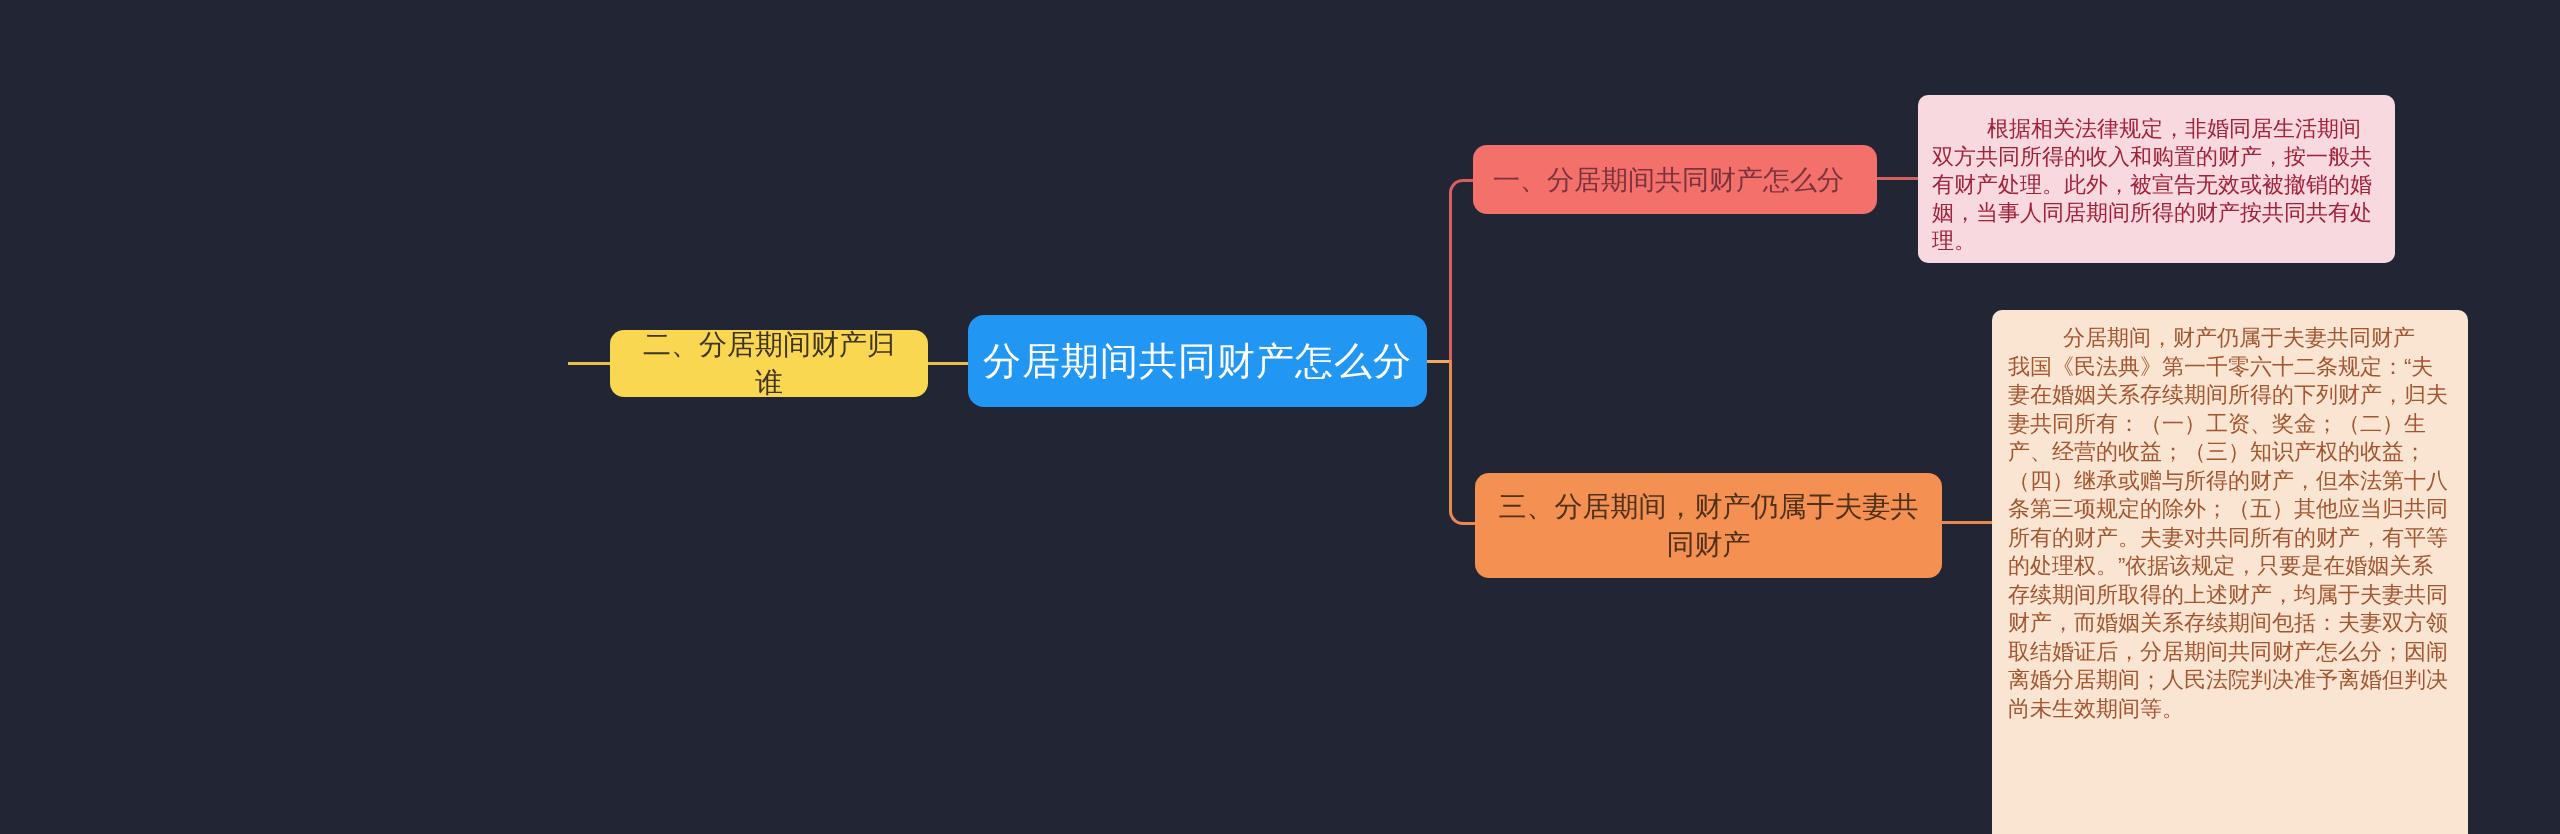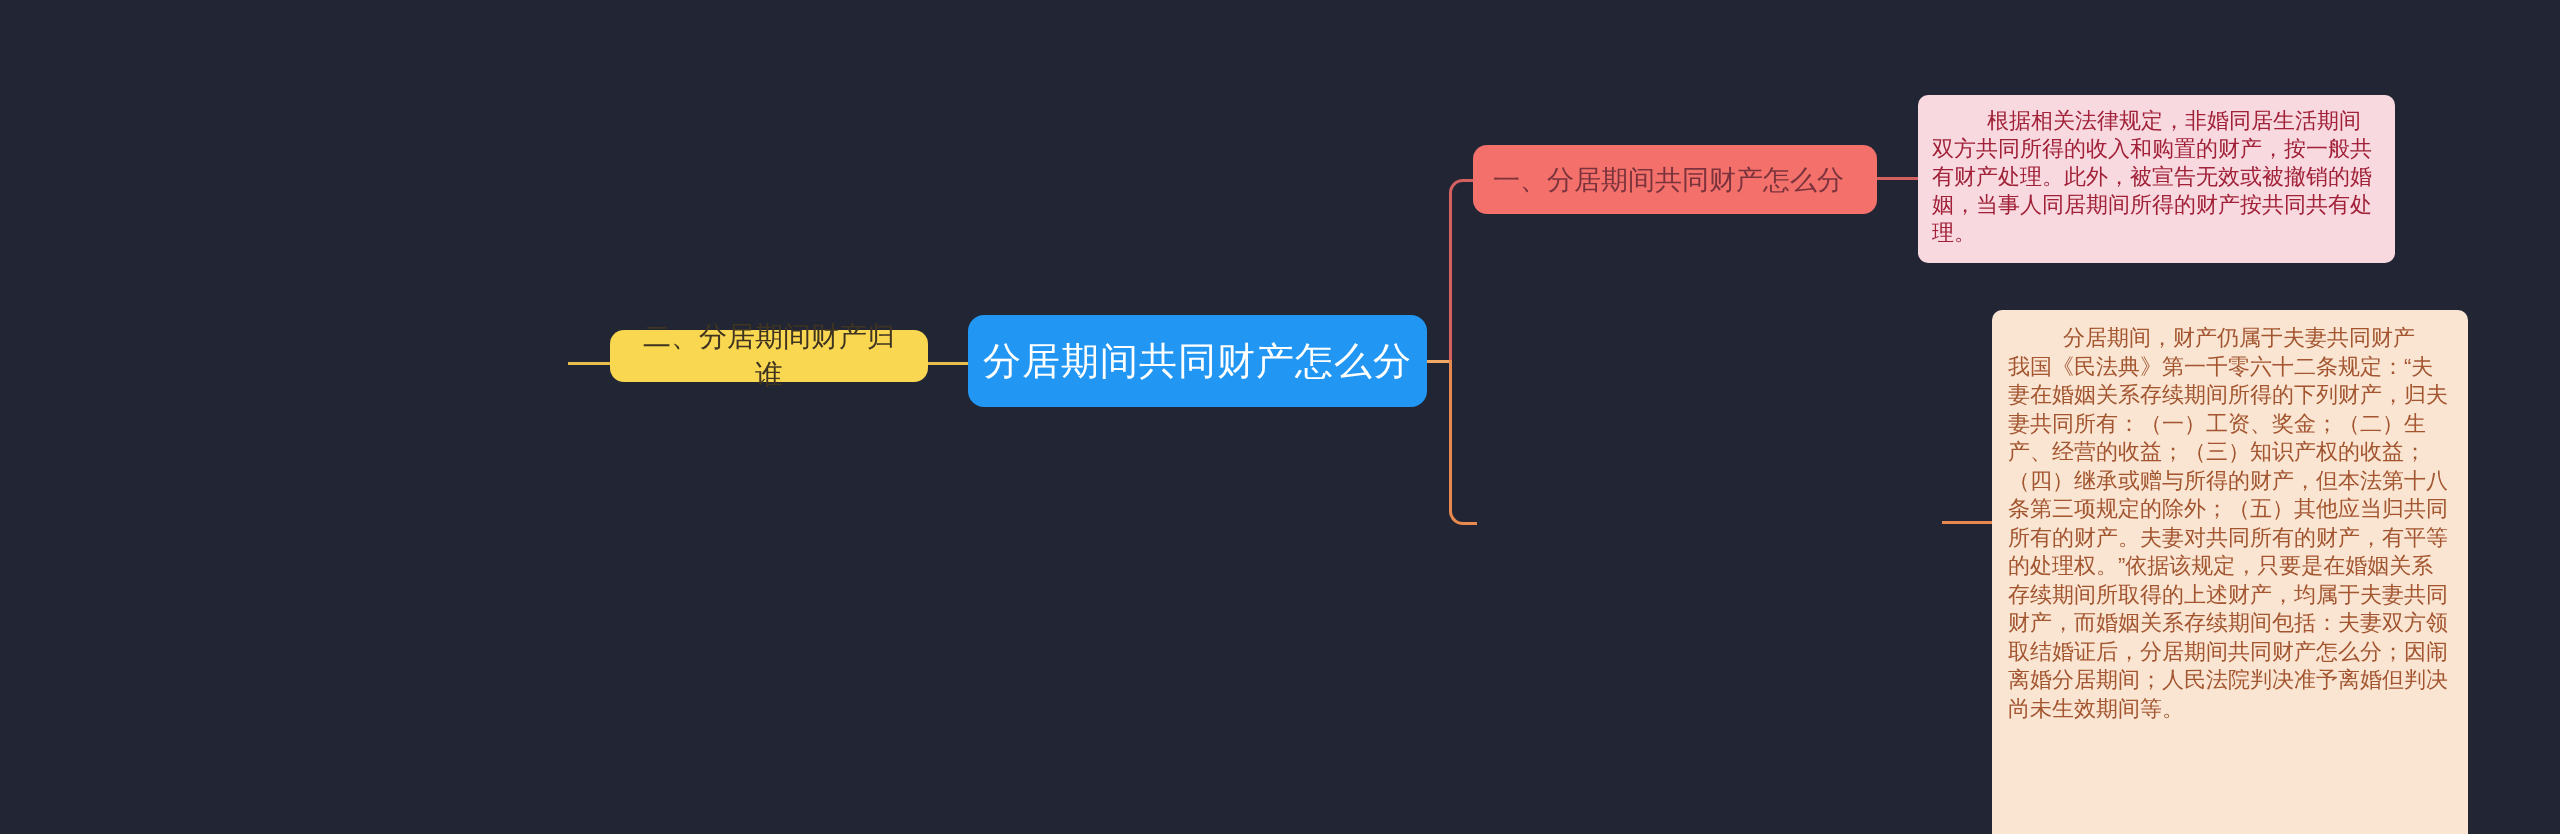--- a/index.html
+++ b/index.html
@@ -27,42 +27,42 @@
     justify-content: center;
     font-size: 38px;
     letter-spacing: 1px;
   }
   .node-one {
     left: 1473px; top: 145px; width: 404px; height: 69px;
     padding: 0 20px;
     font-size: 27px;
   }
   .node-two {
-    left: 610px; top: 330px; width: 318px; height: 52px;
+    left: 610px; top: 330px; width: 318px; height: 67px;
     padding: 0 22px;
     font-size: 28px;
   }
   .node-three {
     left: 1475px; top: 473px; width: 467px; height: 105px;
     padding: 10px 22px;
     font-size: 28px;
     line-height: 38px;
   }
   .note {
     position: absolute;
     box-sizing: border-box;
     border-radius: 10px;
     font-size: 22px;
     overflow: hidden;
   }
   .note p { margin: 0; }
   .note p.indent { text-indent: 2.5em; }
   .note-one {
     left: 1918px; top: 95px; width: 477px; height: 168px;
-    padding: 12px 14px;
+    padding: 20px 14px;
     line-height: 28px;
   }
   .note-two {
     left: 92px; top: 234px; width: 478px; height: 254px;
     padding: 12px 14px;
     line-height: 25.5px;
   }
   .note-three {
     left: 1992px; top: 310px; width: 476px; height: 543px;
     padding: 14px 16px;
@@ -108,18 +108,21 @@
     <span>一、分居期间共同财产怎么分</span>
   </div>
   <div class="note note-one" style="background-color: rgb(249, 217, 224); color: rgb(160, 33, 56);">
     <p class="indent">根据相关法律规定，非婚同居生活期间双方共同所得的收入和购置的财产，按一般共有财产处理。此外，被宣告无效或被撤销的婚姻，当事人同居期间所得的财产按共同共有处理。</p>
   </div>
 
   <div class="node node-two" style="background-color: rgb(250, 215, 81); color: rgb(62, 52, 33);">
     <span>二、分居期间财产归谁</span>
   </div>
 
+  <div class="node node-three" style="background-color: rgb(243, 144, 82); color: rgb(79, 48, 24);">
+    <span>三、分居期间，财产仍属于夫妻共同财产</span>
+  </div>
   <div class="note note-three" style="background-color: rgb(250, 229, 211); color: rgb(162, 85, 47);">
     <p class="indent">分居期间，财产仍属于夫妻共同财产</p>
     <p>我国《民法典》第一千零六十二条规定：“夫妻在婚姻关系存续期间所得的下列财产，归夫妻共同所有：（一）工资、奖金；（二）生产、经营的收益；（三）知识产权的收益；（四）继承或赠与所得的财产，但本法第十八条第三项规定的除外；（五）其他应当归共同所有的财产。夫妻对共同所有的财产，有平等的处理权。”依据该规定，只要是在婚姻关系存续期间所取得的上述财产，均属于夫妻共同财产，而婚姻关系存续期间包括：夫妻双方领取结婚证后，分居期间共同财产怎么分；因闹离婚分居期间；人民法院判决准予离婚但判决尚未生效期间等。</p>
   </div>
 
 </div>
 
 </body></html>

